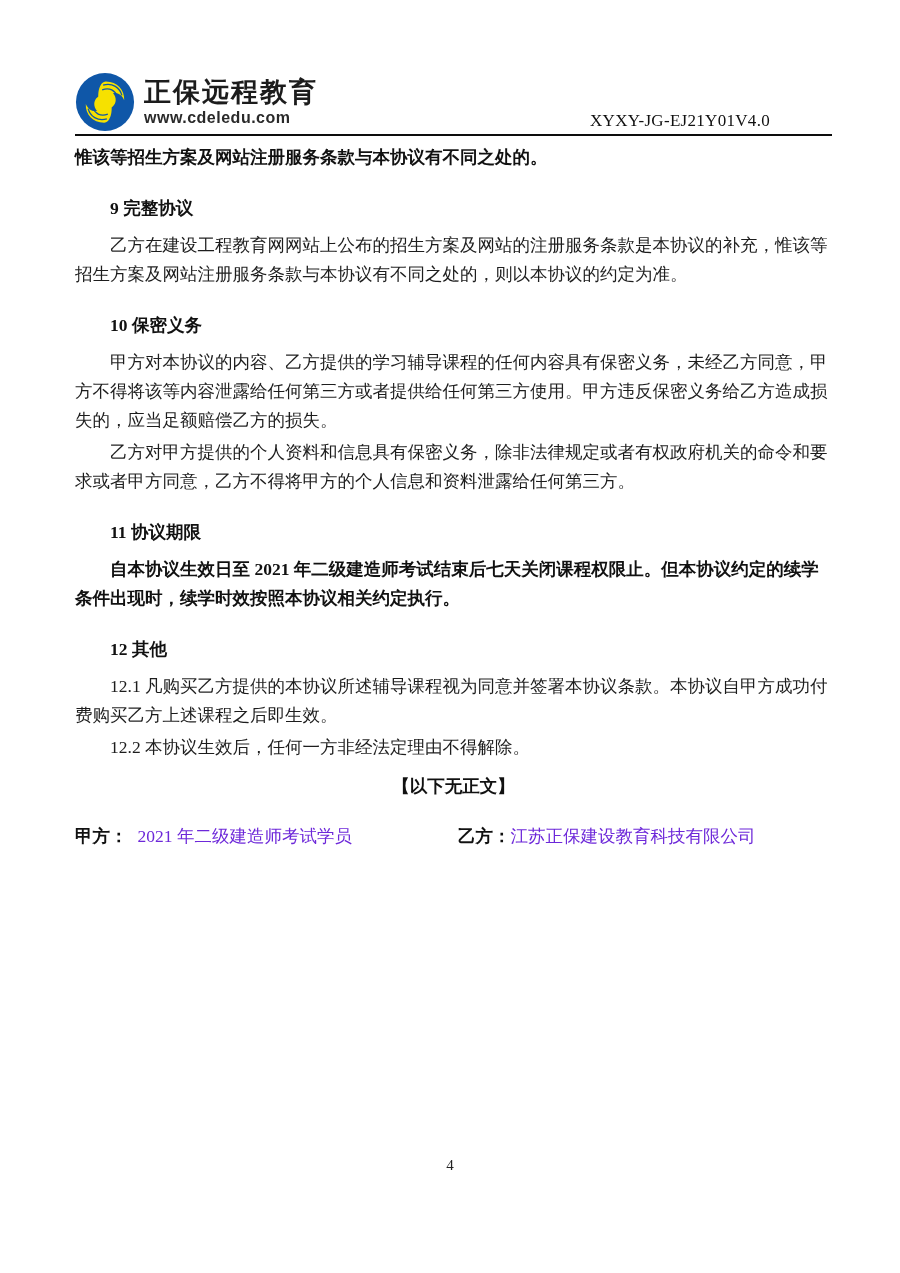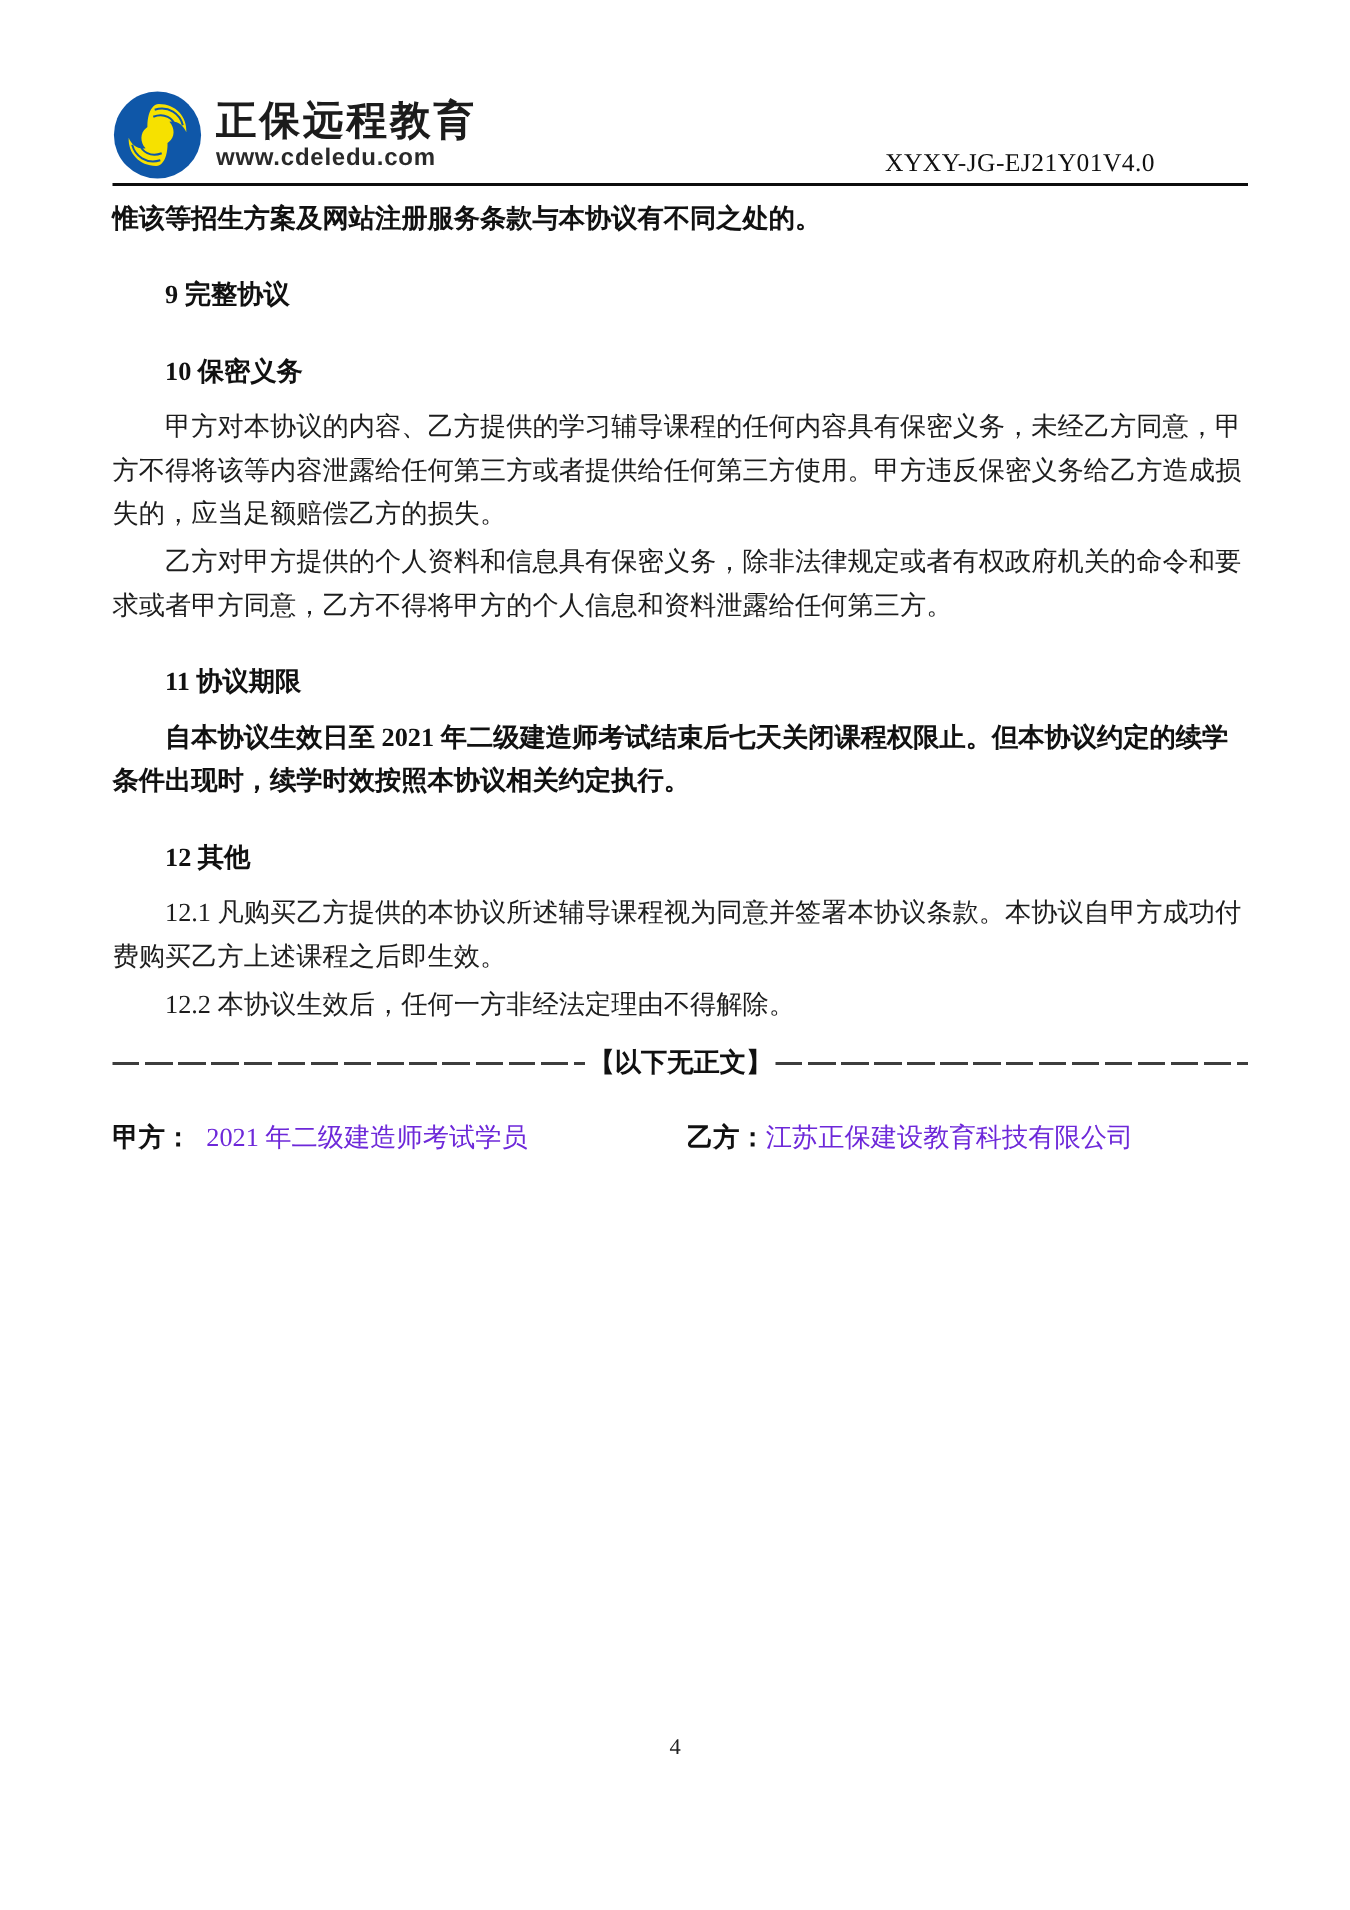--- a/index.html
+++ b/index.html
@@ -9,21 +9,21 @@
     width: 900px;
     height: 1273px;
     background: #ffffff;
     font-family: "Liberation Serif", "DejaVu Serif", serif;
     color: #1a1a1a;
     overflow: hidden;
   }
   .content {
     position: absolute;
     left: 75px;
-    top: 4px;
+    top: 16px;
     width: 757px;
   }
   
   .header {
     display: flex;
     justify-content: space-between;
     align-items: flex-end;
     padding-top: 56px;
     border-bottom: 2px solid #0d0d0d;
     padding-bottom: 2px;
@@ -73,20 +73,21 @@
     text-indent: 2em;
     margin-bottom: 3px;
     color: #1d1d1d;
   }
   .para.bold { font-weight: 700; color: #111; }
   
   .end-marker {
     display: flex;
     align-items: center;
     margin-top: 10px;
+    flex-direction: column;
   }
   .dash-line {
     flex: 1;
     height: 2px;
     background: repeating-linear-gradient(90deg, #3d3d3d 0 18px, transparent 18px 22px);
   }
   .end-label {
     font-weight: 700;
     font-size: 17.5px;
     color: #111;
@@ -142,20 +143,21 @@
         </div>
       </div>
       <div class="doc-code">XYXY-JG-EJ21Y01V4.0</div>
     </div>
 
     <div class="doc-body">
       <p class="intro">惟该等招生方案及网站注册服务条款与本协议有不同之处的。</p>
 
       <div>
         <p class="sec-heading">9 完整协议</p>
+        <p class="para">乙方在建设工程教育网网站上公布的招生方案及网站的注册服务条款是本协议的补充，惟该等招生方案及网站注册服务条款与本协议有不同之处的，则以本协议的约定为准。</p>
       </div>
 
       <div>
         <p class="sec-heading">10 保密义务</p>
         <p class="para">甲方对本协议的内容、乙方提供的学习辅导课程的任何内容具有保密义务，未经乙方同意，甲方不得将该等内容泄露给任何第三方或者提供给任何第三方使用。甲方违反保密义务给乙方造成损失的，应当足额赔偿乙方的损失。</p>
         <p class="para">乙方对甲方提供的个人资料和信息具有保密义务，除非法律规定或者有权政府机关的命令和要求或者甲方同意，乙方不得将甲方的个人信息和资料泄露给任何第三方。</p>
       </div>
 
       <div>
         <p class="sec-heading">11 协议期限</p>

